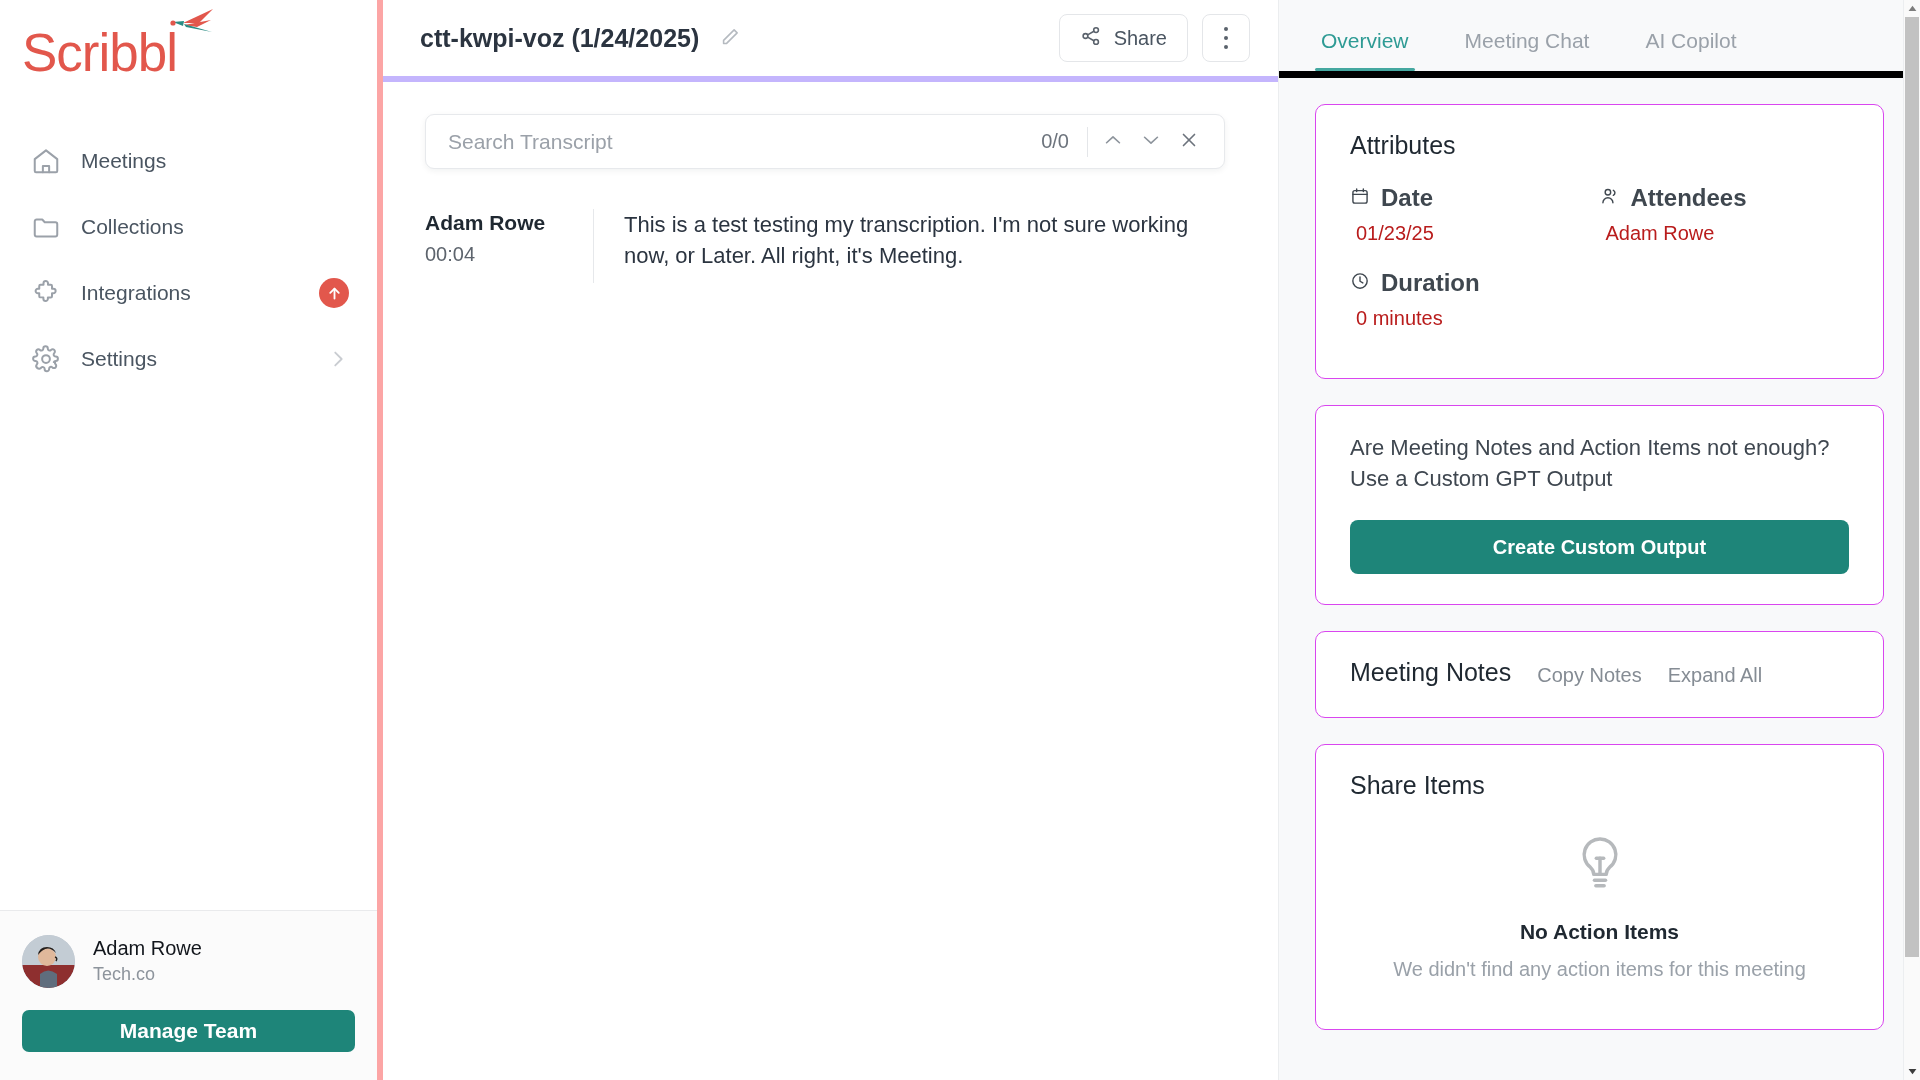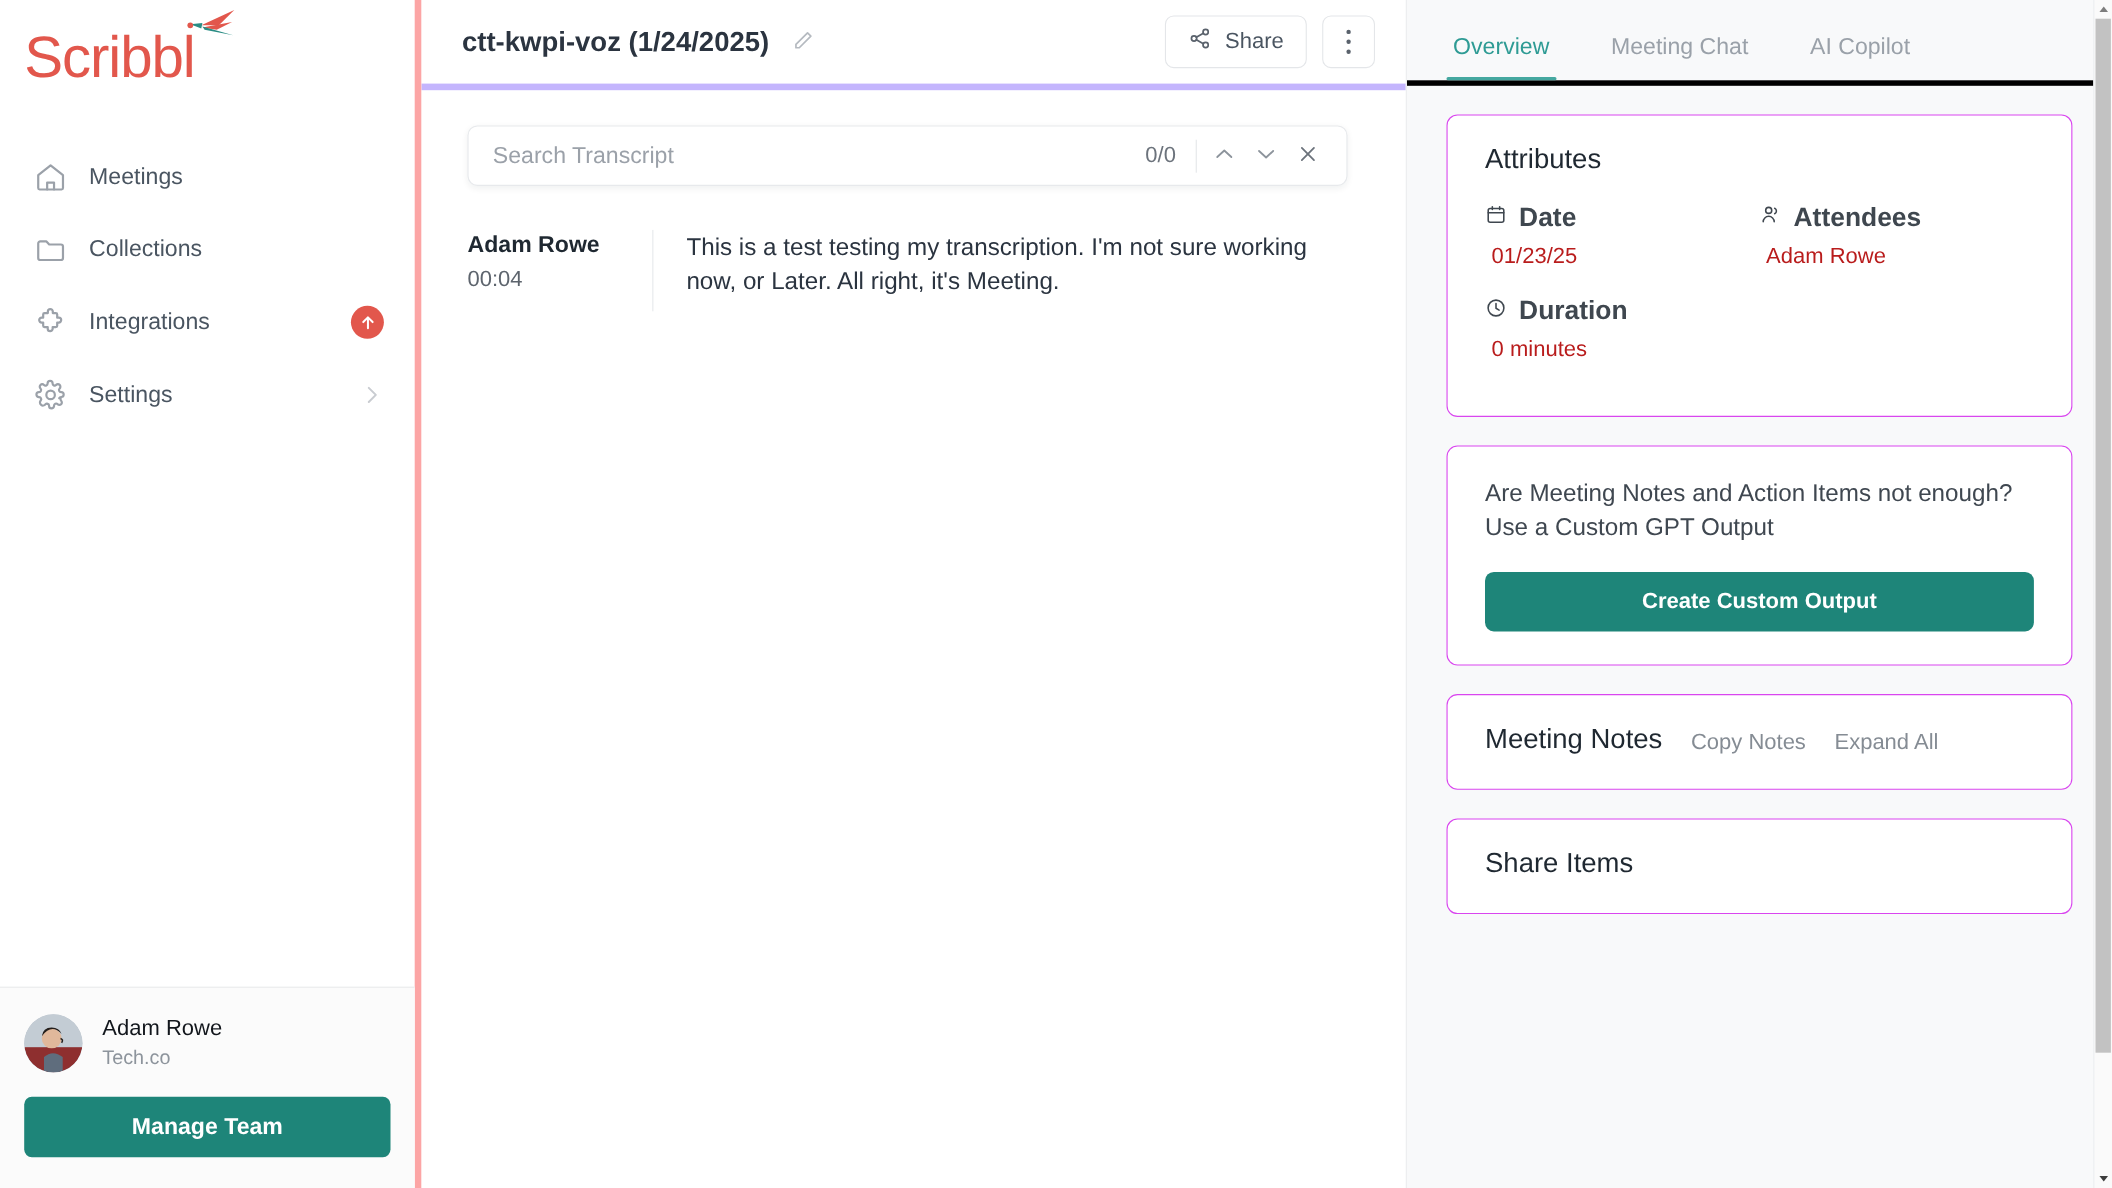--- a/index.html
+++ b/index.html
@@ -42,21 +42,21 @@
 
   .sb-bottom { margin-top: auto; border-top: 1px solid #e9eaec; background: #fbfbfb; padding: 24px 22px 28px 22px; }
   .profile { display: flex; align-items: center; gap: 18px; margin-bottom: 22px; }
   .avatar {
     width: 53px; height: 53px; border-radius: 50%; flex: 0 0 53px;
     overflow: hidden; background: #b9c2cc; position: relative;
   }
   .profile-name { font-size: 20px; color: #12161c; line-height: 1.35; }
   .profile-org { font-size: 18px; color: #8d949c; line-height: 1.4; }
   .manage-btn {
-    display: block; width: 100%; height: 55px; border: none; border-radius: 7px;
+    display: block; width: 100%; height: 42px; border: none; border-radius: 7px;
     background: #1e8579; color: #ffffff; font-size: 21px; font-weight: 700;
     font-family: "Liberation Sans", sans-serif; cursor: pointer;
   }
 
   
   .center { flex: 1 1 auto; display: flex; flex-direction: column; min-width: 0; background: #fff; height: 1080px; }
   .center-header {
     height: 82px; flex: 0 0 82px; border-bottom: 6px solid #c4b5fd;
     display: flex; align-items: center; padding: 0 28px 0 37px;
   }
@@ -95,21 +95,21 @@
   .t-speaker { font-size: 21px; font-weight: 700; color: #1f2831; line-height: 1.35; }
   .t-time { font-size: 20px; color: #5d646d; margin-top: 6px; }
   .t-rule { width: 1px; align-self: stretch; background: #e6e8eb; flex: 0 0 1px; min-height: 74px; }
   .t-text { padding-left: 30px; font-size: 22px; line-height: 1.42; color: #2b3440; max-width: 600px; }
 
   
   .right {
     width: 642px; flex: 0 0 642px; background: #f8f9fa; height: 1080px;
     border-left: 1px solid #ebedef; display: flex; flex-direction: column; overflow: hidden;
   }
-  .tabs { display: flex; align-items: flex-end; height: 78px; flex: 0 0 78px; padding: 0 0 0 36px; border-bottom: 5px solid #000000; }
+  .tabs { display: flex; align-items: flex-end; height: 78px; flex: 0 0 78px; padding: 0 0 0 36px; border-bottom: 7px solid #000000; }
   .tab {
     font-size: 21px; color: #9aa1a9; padding: 0 6px 18px 6px; margin-right: 44px;
     cursor: pointer; position: relative; background: none; border: none;
     font-family: "Liberation Sans", sans-serif; white-space: nowrap;
   }
   .tab.active { color: #2e9b94; font-weight: 400; }
   .tab.active::after { content: ""; position: absolute; left: 0; right: 0; bottom: 0; height: 3px; background: #45a8a0; border-radius: 2px; }
 
   .panel-scroll { flex: 1 1 auto; padding: 26px 36px 0 36px; overflow: hidden; }
   .card { background: #fff; border: 1px solid #d946ef; border-radius: 10px; padding: 26px 34px 30px 34px; margin-bottom: 26px; }
@@ -384,20 +384,33 @@
       <section class="card">
         <div class="notes-head">
           <span class="notes-title">Meeting Notes</span>
           <button class="notes-link">Copy Notes</button>
           <button class="notes-link">Expand All</button>
         </div>
       </section>
 
       <section class="card">
         <div class="card-title">Share Items</div>
+        <div class="empty">
+          <span>
+            <svg width="56" height="60" viewBox="0 0 24 26" fill="none" stroke="#b6b9bc" stroke-width="1.5" stroke-linecap="round" stroke-linejoin="round">
+              <path d="M12 2.2 a6.8 6.8 0 0 0-4.2 12.2 c1 .9 1.5 1.9 1.5 3.1 h5.4 c0-1.2 .5-2.2 1.5-3.1 A6.8 6.8 0 0 0 12 2.2Z"></path>
+              <path d="M9.6 20 h4.8"></path>
+                <path d="M10.2 22.4 h3.6"></path>
+              <path d="M12 10.5 v6.8"></path>
+                <path d="M10.4 10.5 h3.2"></path>
+            </svg>
+          </span>
+          <div class="empty-title">No Action Items</div>
+          <div class="empty-sub">We didn't find any action items for this meeting</div>
+        </div>
       </section>
     </div>
   </aside>
 
   <div class="scrollbar">
     <div class="sb-arrow">
       <svg width="9" height="7" viewBox="0 0 9 7">
           <path d="M4.5 0.8 L8.4 6 H0.6 Z" fill="#7d7d7d"></path>
         </svg>
     </div>

